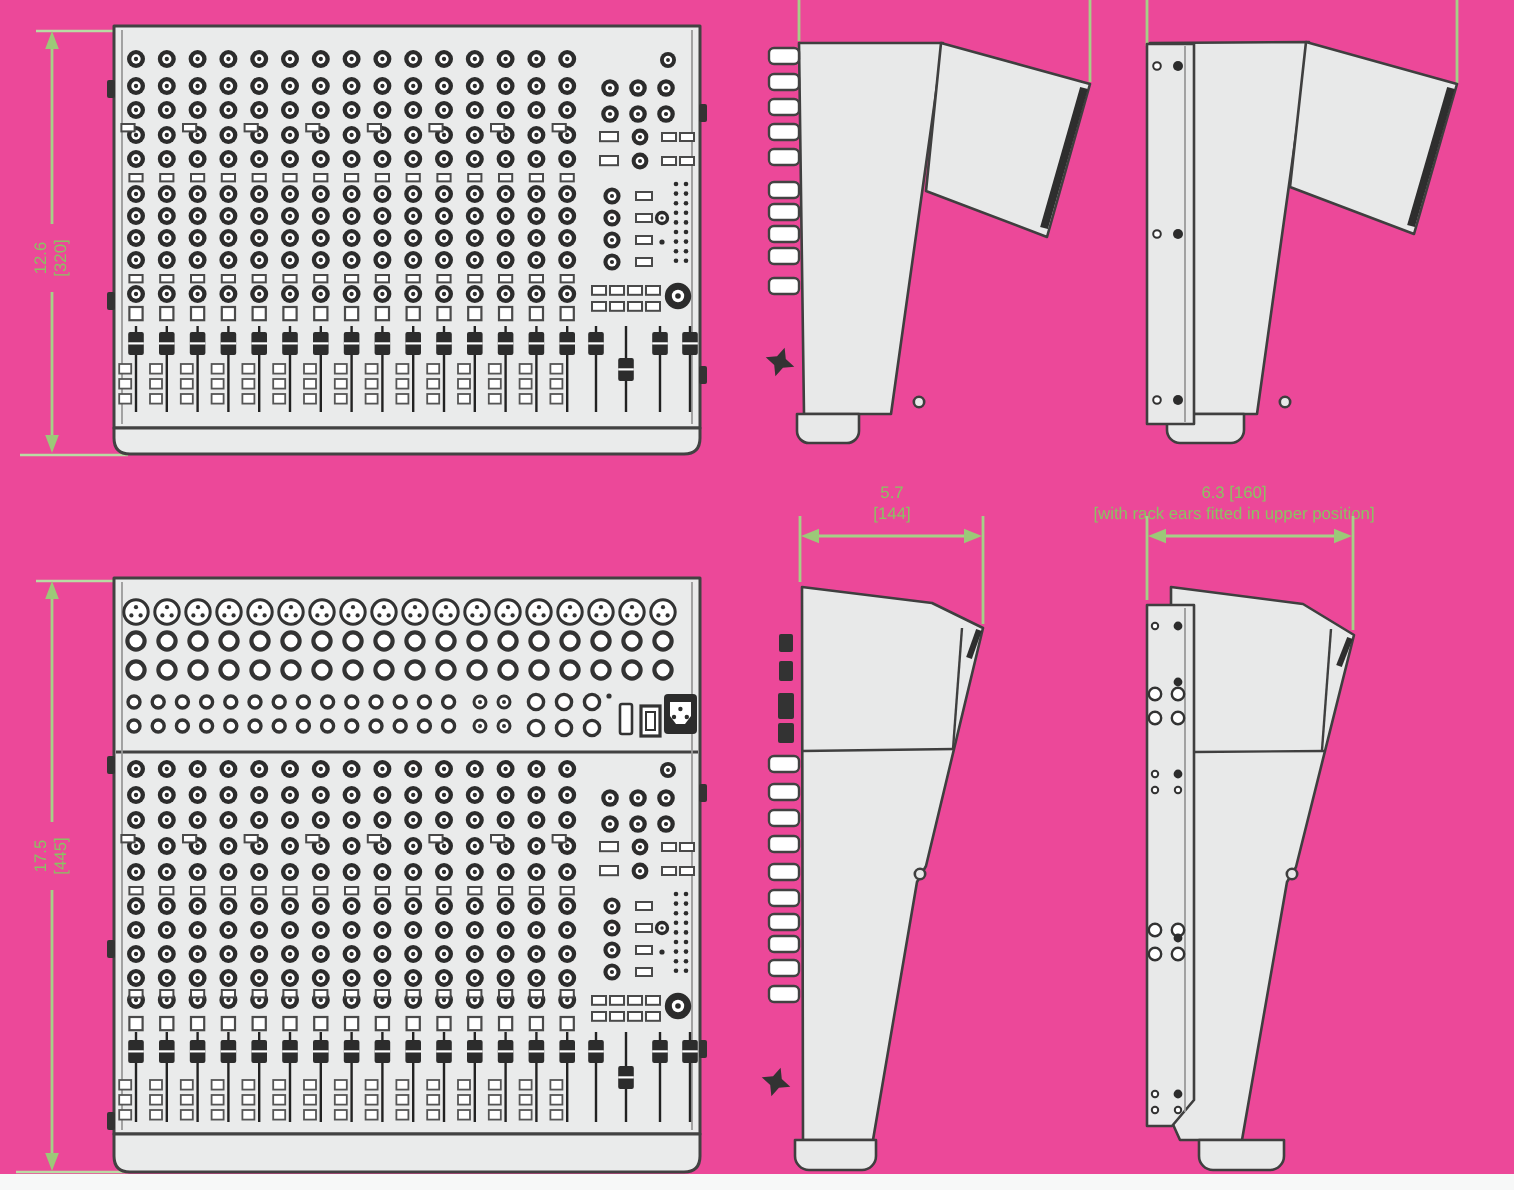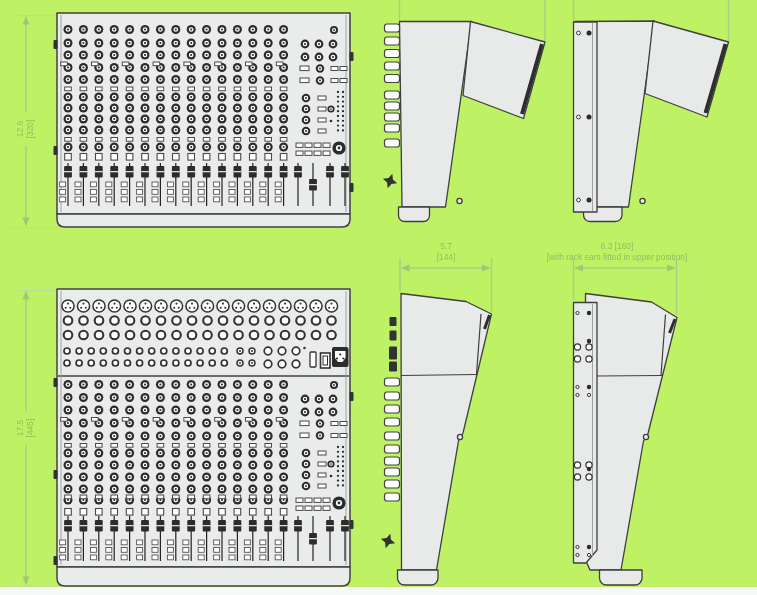--- a/index.html
+++ b/index.html
@@ -1,16 +1,16 @@
 <!DOCTYPE html>
 <html><head>
 <meta charset="utf-8">
 <style>
   html,body{margin:0;padding:0;background:#fff;}
-  #stage{position:relative;width:757px;height:595px;background:#bef264;overflow:hidden;
+  #stage{position:relative;width:757px;height:595px;background:#ec4899;overflow:hidden;
          font-family:"Liberation Sans",sans-serif;}
   svg{position:absolute;left:0;top:0;}
   text{font-family:"Liberation Sans",sans-serif;}
   .dimtxt{fill:#8cc163;font-size:8.4px;}
   .greenln{stroke:#a6cf87;stroke-width:1.4;fill:none;}
   .greentick{stroke:#b9dba4;stroke-width:1.2;fill:none;}
   .arrow{fill:#9cc878;stroke:none;}
   .chassis{fill:#eaebeb;stroke:#424242;stroke-width:1.5;stroke-linejoin:round;}
   .side{fill:#e8e9e9;stroke:#3f3f3f;stroke-width:1.3;stroke-linejoin:round;}
   .thin{stroke:#9a9a9a;stroke-width:0.9;fill:none;}

